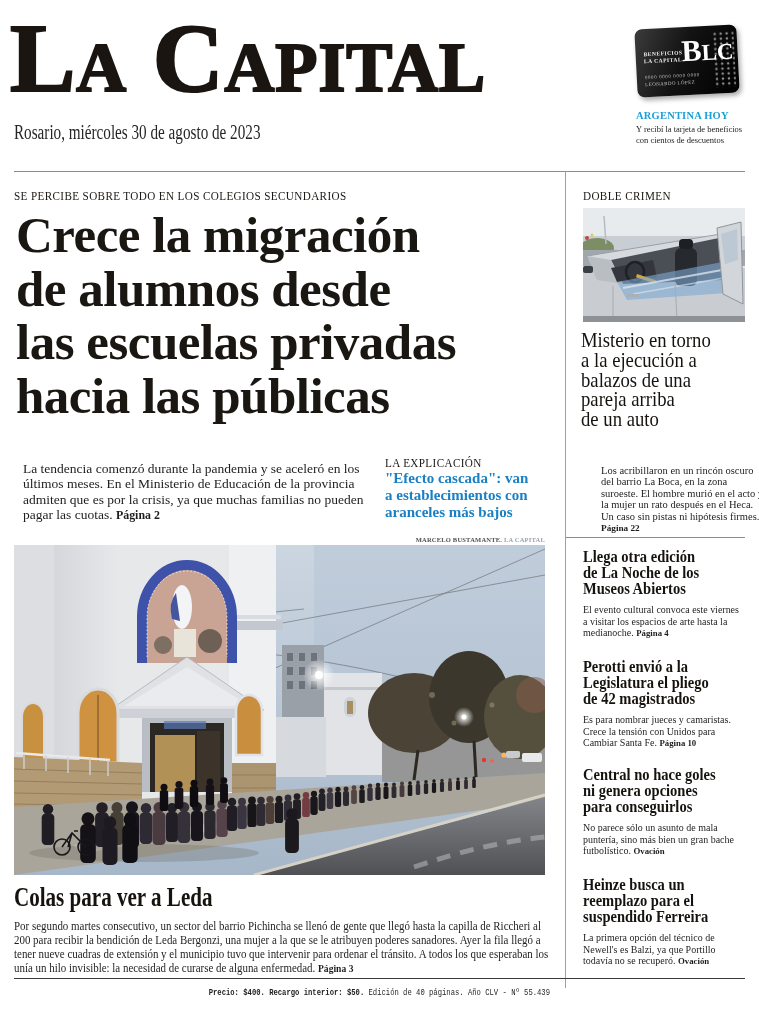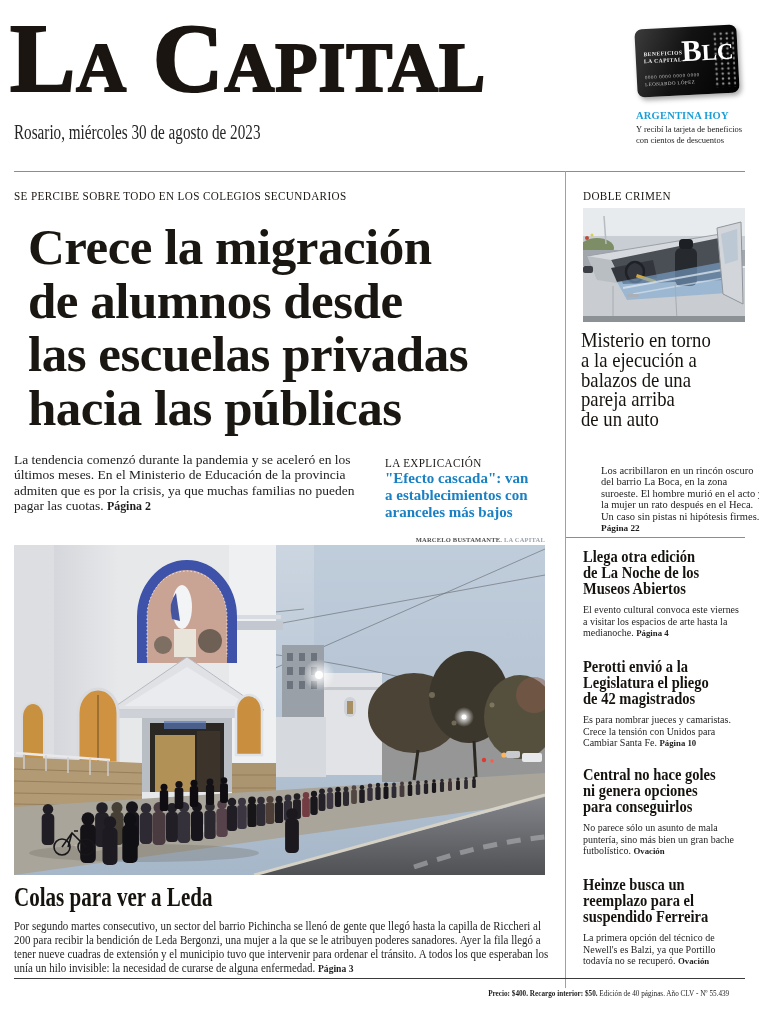--- a/index.html
+++ b/index.html
@@ -69,21 +69,21 @@
   .crime-photo{left:583px;top:208px;width:162px;height:114px;display:block;}
   .crime-headline{left:581px;top:331px;width:200px;font-size:21px;line-height:19.8px;
     font-weight:normal;color:#16130f;}
   .crime-body{left:583px;top:447px;width:163px;font-size:10.5px;line-height:11.4px;color:#1d1d1d;}
   .brief{left:583px;width:200px;}
   .brief-title{font-size:16.5px;line-height:15.8px;font-weight:bold;color:#16130f;width:200px;}
   .brief-body{margin-top:8px;width:170px;font-size:10.5px;line-height:11.4px;color:#1d1d1d;}
   .b1{top:549px;} .b2{top:659px;} .b3{top:767px;} .b4{top:877px;}
 
   
-  .footer-text{left:0;top:988px;width:759px;text-align:right;font-size:9px;color:#1d1d1d;}
+  .footer-text{left:0;top:988px;width:759px;text-align:center;font-size:9px;color:#1d1d1d;font-family:Liberation Mono, monospace;}
   .footer-text .inner{display:inline-block;transform:scaleX(.8);transform-origin:50% 0;}
 </style>
 </head>
 <body>
 
 <div class="page">
 
   <div class="abs masthead-title">La Capital</div>
   <div class="abs dateline cx74">Rosario, miércoles 30 de agosto de 2023</div>
 
@@ -98,25 +98,25 @@
   <div class="abs subscribe-cta">ARGENTINA HOY</div>
   <div class="abs subscribe-desc pre">Y recibí la tarjeta de beneficios
 con cientos de descuentos</div>
 
   <div class="abs rule-h rule-top"></div>
   <div class="abs rule-v"></div>
   <div class="abs rule-h rule-rc"></div>
   <div class="abs rule-h rule-footer"></div>
 
   <div class="abs kicker kicker-main cx93">SE PERCIBE SOBRE TODO EN LOS COLEGIOS SECUNDARIOS</div>
-  <h1 class="abs headline-main pre" style="margin:16px;">Crece la migración
+  <h1 class="abs headline-main pre" style="margin:4px;">Crece la migración
 de alumnos desde
 las escuelas privadas
 hacia las públicas</h1>
-  <p class="abs lede" style="margin:0;"><span>La tendencia comenzó durante la pandemia y se aceleró en los últimos meses. En el Ministerio de Educación de la provincia admiten que es por la crisis, ya que muchas familias no pueden pagar las cuotas.</span> <span class="pref">Página 2</span></p>
+  <p class="abs lede" style="margin:9px;"><span>La tendencia comenzó durante la pandemia y se aceleró en los últimos meses. En el Ministerio de Educación de la provincia admiten que es por la crisis, ya que muchas familias no pueden pagar las cuotas.</span> <span class="pref">Página 2</span></p>
   <div class="abs kicker explainer-kicker cx93">LA EXPLICACIÓN</div>
   <div class="abs explainer-headline pre">"Efecto cascada": van
 a establecimientos con
 aranceles más bajos</div>
 
   <div class="abs credit"><span>MARCELO BUSTAMANTE.</span> <span class="credit-org">LA CAPITAL</span></div>
 
   <svg class="abs lead-photo" viewBox="0 0 531 330" xmlns="http://www.w3.org/2000/svg">
     <defs>
       <linearGradient id="sky" x1="0" y1="0" x2="0" y2="1">

